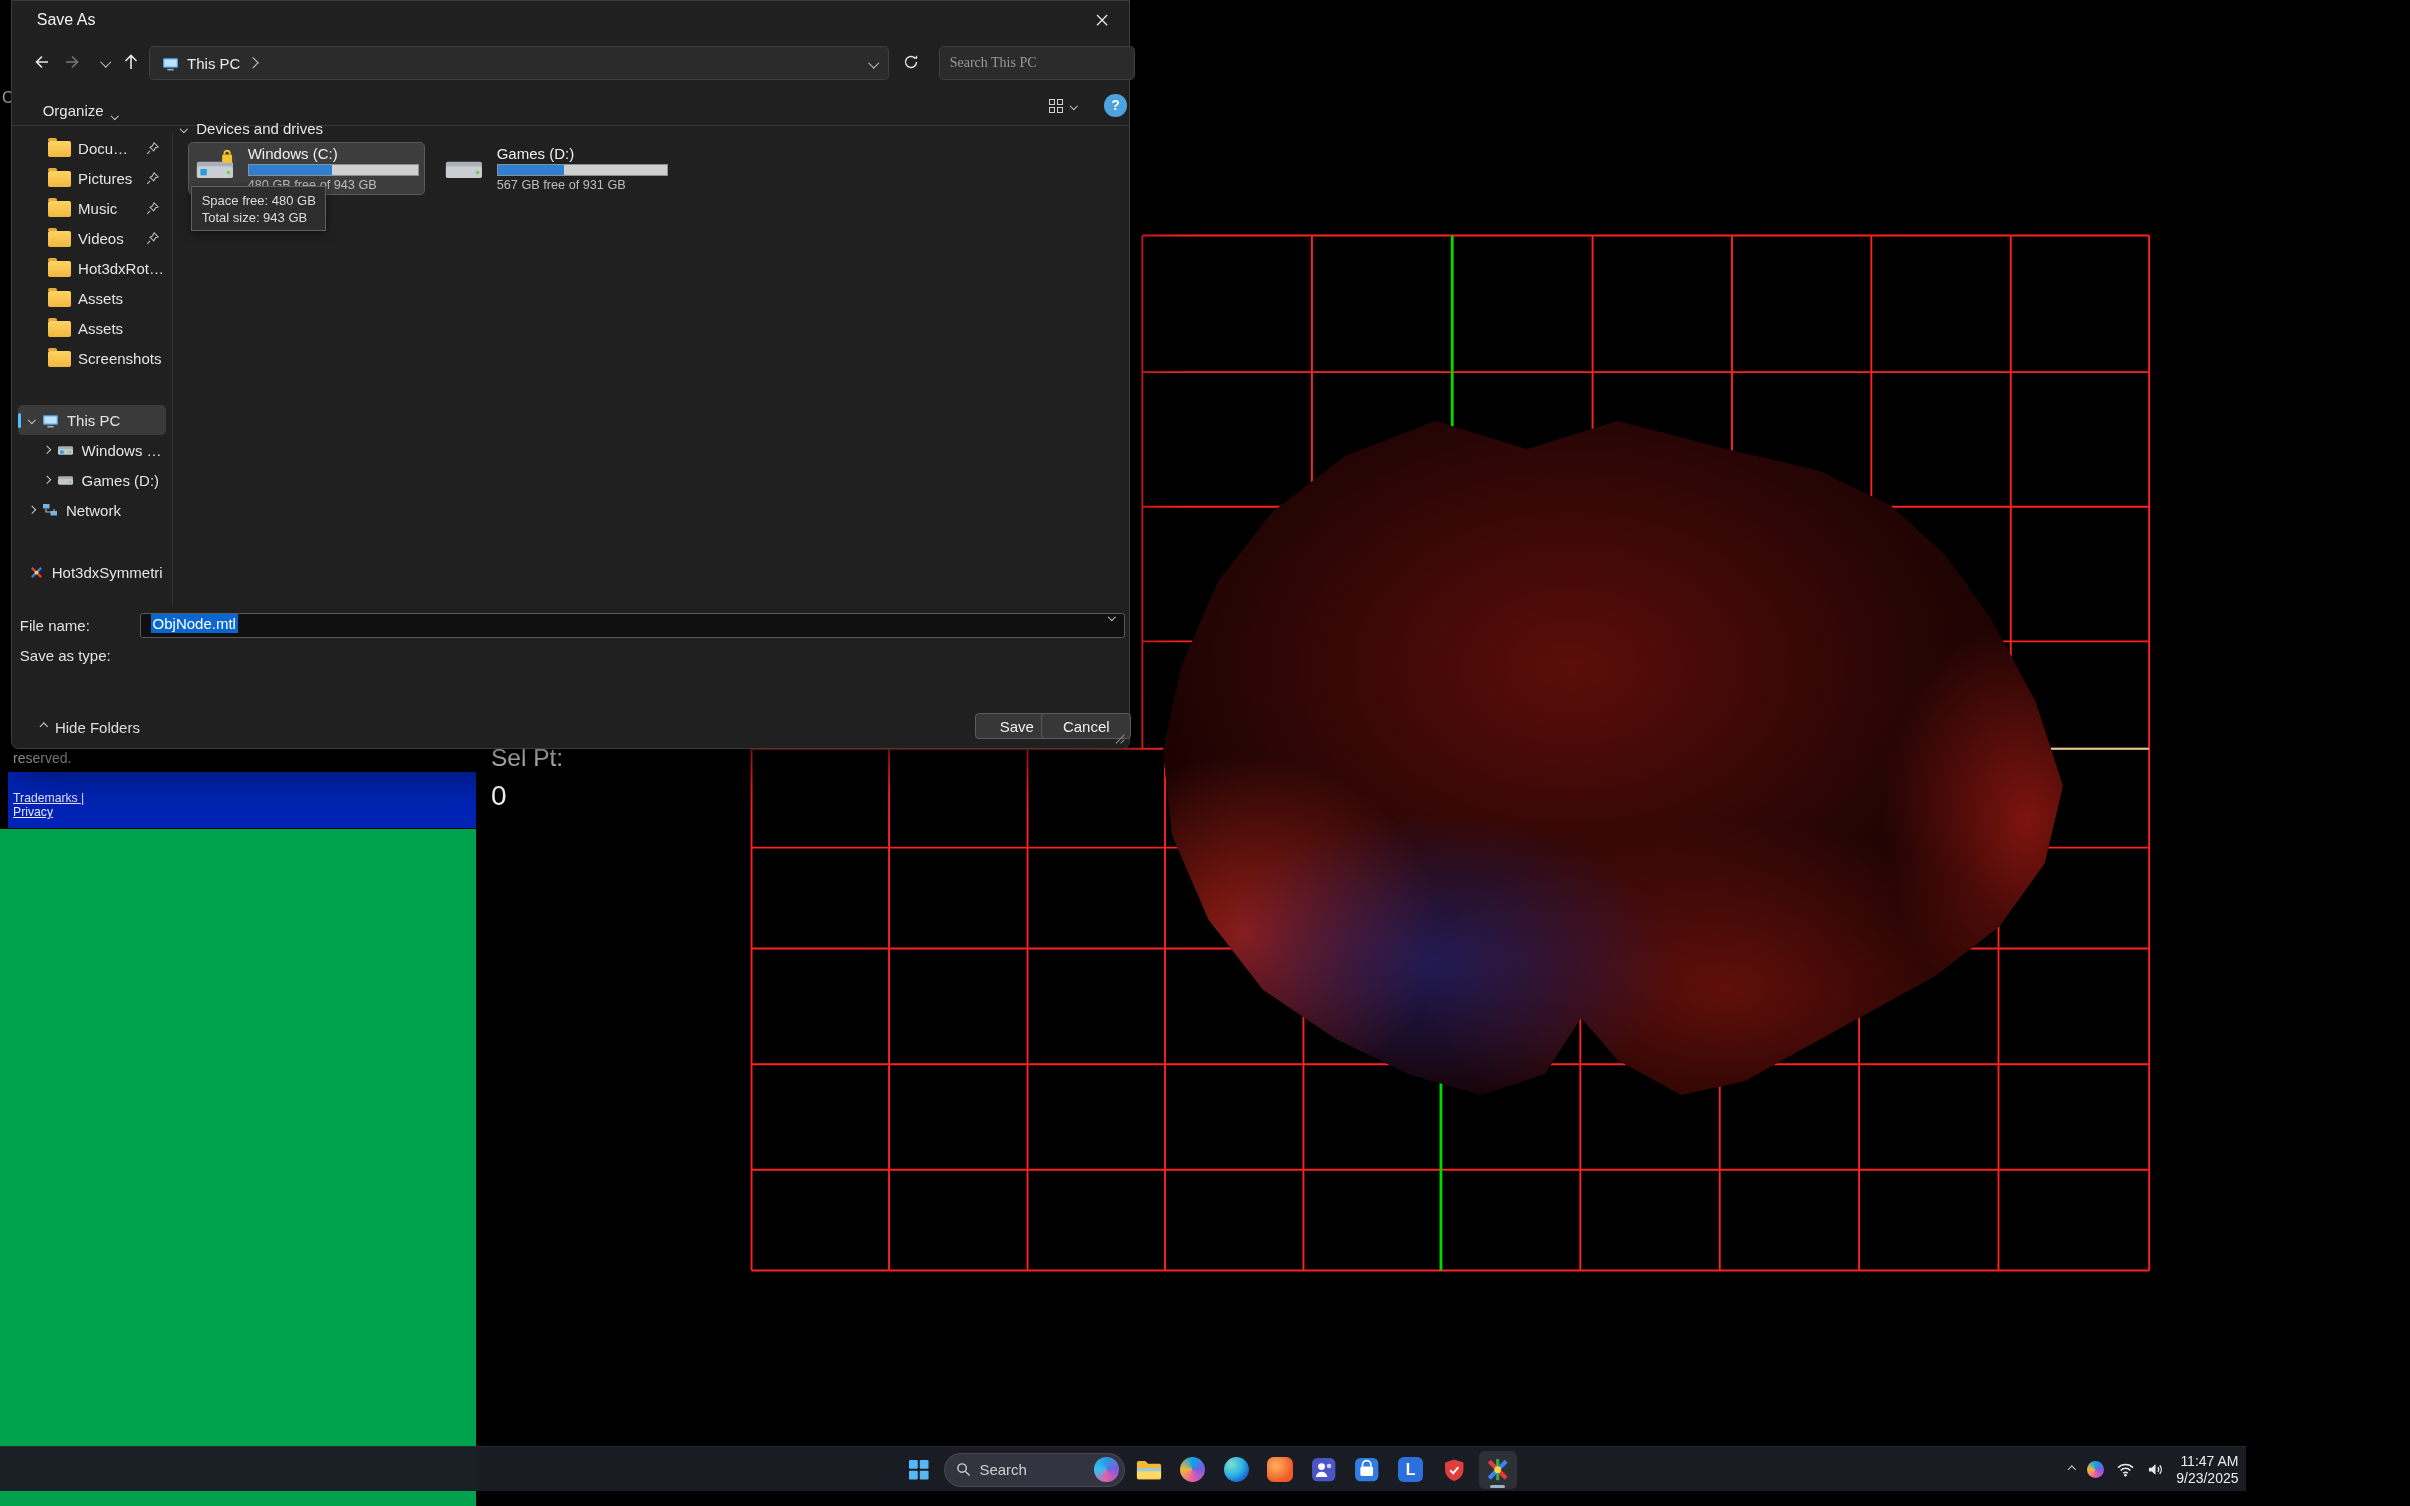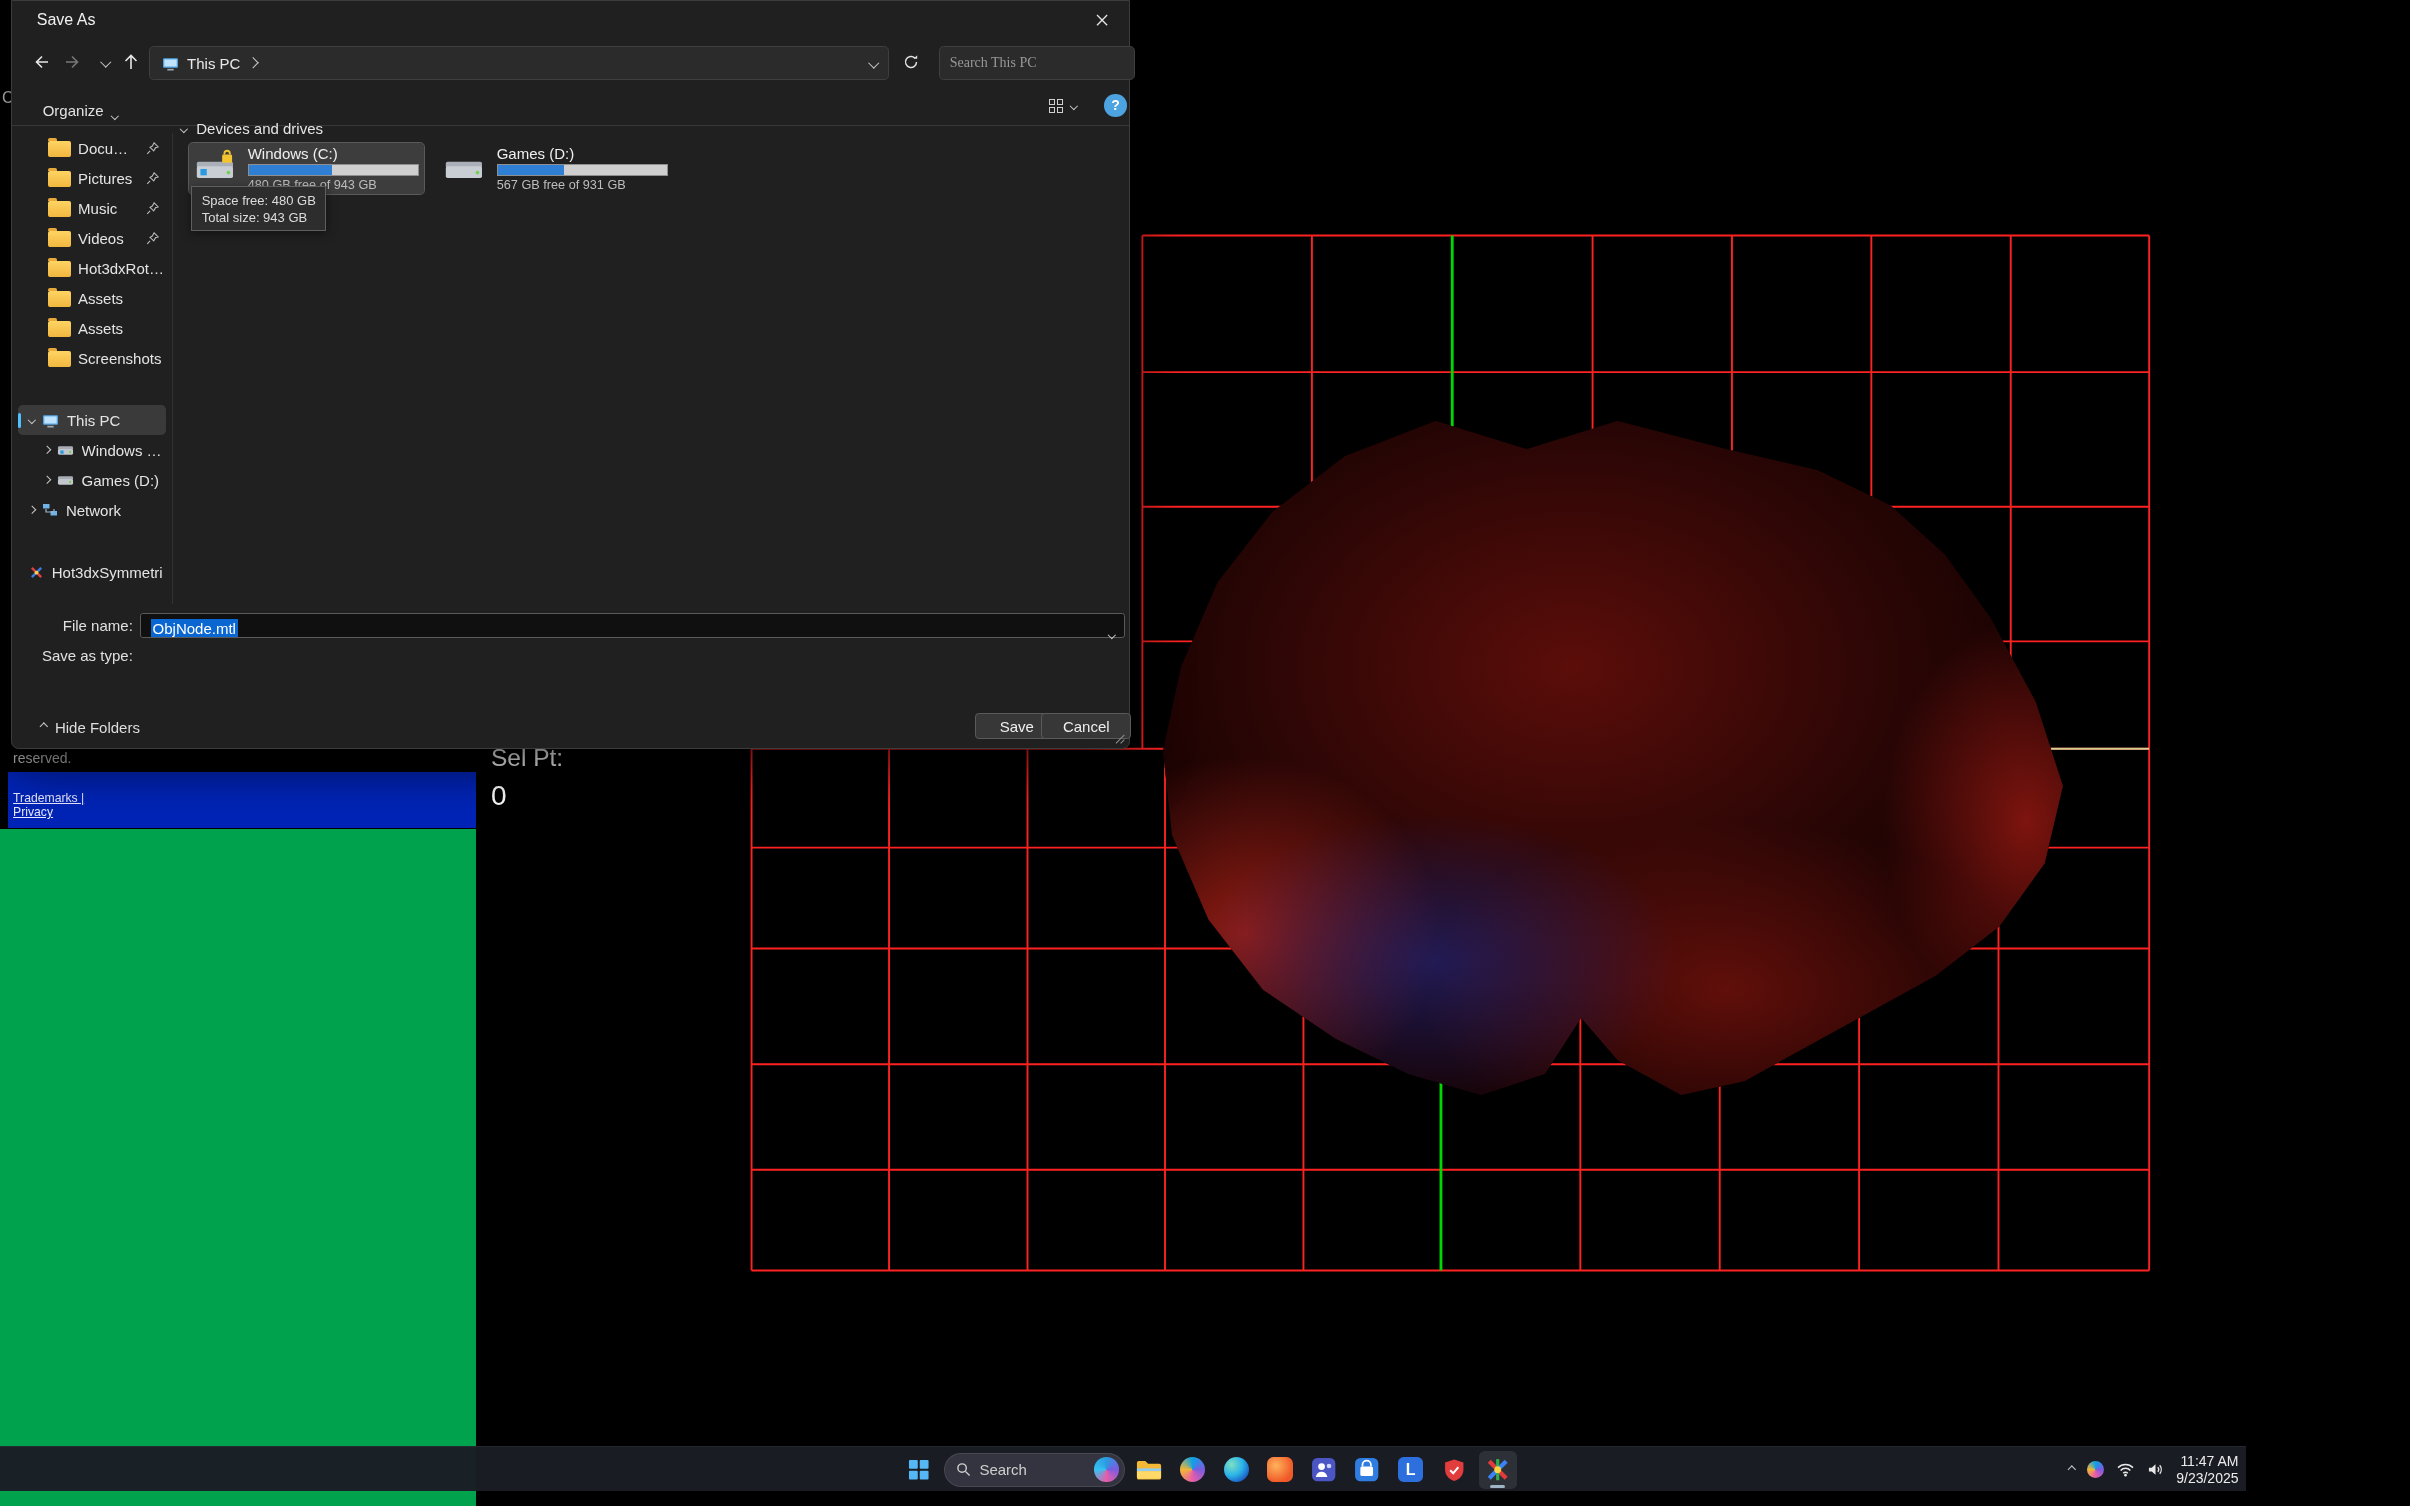--- a/index.html
+++ b/index.html
@@ -73,22 +73,22 @@
   .tile{position:absolute;top:142px;width:235px;height:51px;border-radius:3.8px;display:flex;align-items:center;gap:9.4px;padding:3.8px 5.6px;cursor:pointer}
   .tile.sel{background:#3d3d3d;outline:0.9px solid #5a5a5a}
   .tname{font-size:15px;color:#efefef;white-space:nowrap}
   .tbar{width:171px;height:11.3px;background:#cfcfcf;border:0.9px solid #8f8f8f;margin:2.8px 0}
   .tfill{height:100%;background:#2f7fd4}
   .tfree{font-size:12.7px;color:#bdbdbd;white-space:nowrap}
   .tooltip{position:absolute;left:179px;top:185px;background:#2d2d2d;border:0.9px solid #5f5f5f;padding:4.7px 9.4px;font-size:13px;color:#dcdcdc;line-height:17px;z-index:6;box-shadow:0 2.8px 9.4px rgba(0,0,0,.5)}
 
   
   .frow{position:absolute;left:0;right:0;height:25.4px;display:flex;align-items:center}
-  .flabel{position:absolute;left:7.5px;width:113px;text-align:right;font-size:15px;color:#e0e0e0}
-  .fcombo{position:absolute;left:128px;width:985px;height:25.4px;background:#101010;border:0.9px solid #5a5a5a;border-radius:2.8px;display:flex;align-items:flex-end;padding:0 9.4px;gap:14px;cursor:text}
+  .flabel{position:absolute;left:7.5px;width:113px;text-align:left;font-size:15px;color:#e0e0e0}
+  .fcombo{position:absolute;left:128px;width:985px;height:25.4px;background:#101010;border:0.9px solid #5a5a5a;border-radius:2.8px;display:flex;align-items:flex-start;padding:0 9.4px;gap:14px;cursor:text}
   .fcombo .grow{flex:1}
   .seltext{background:#0a66d0;color:#fff;font-size:15px;padding:0.9px 1.9px}
   .ftext{color:#e8e8e8;font-size:15px}
 
   
   .hidefolders{position:absolute;left:21px;top:713px;height:26px;display:flex;align-items:center;gap:8.5px;font-size:15px;color:#dedede;cursor:pointer;padding:0 7.5px;border-radius:3.8px}
   .dbtn{position:absolute;top:712px;height:26px;background:#373737;border:0.9px solid #5a5a5a;border-radius:3.8px;color:#efefef;font-size:15px;font-family:"Liberation Sans",sans-serif;cursor:pointer}
   .grip{position:absolute;right:3.8px;bottom:3.8px}
 
   

